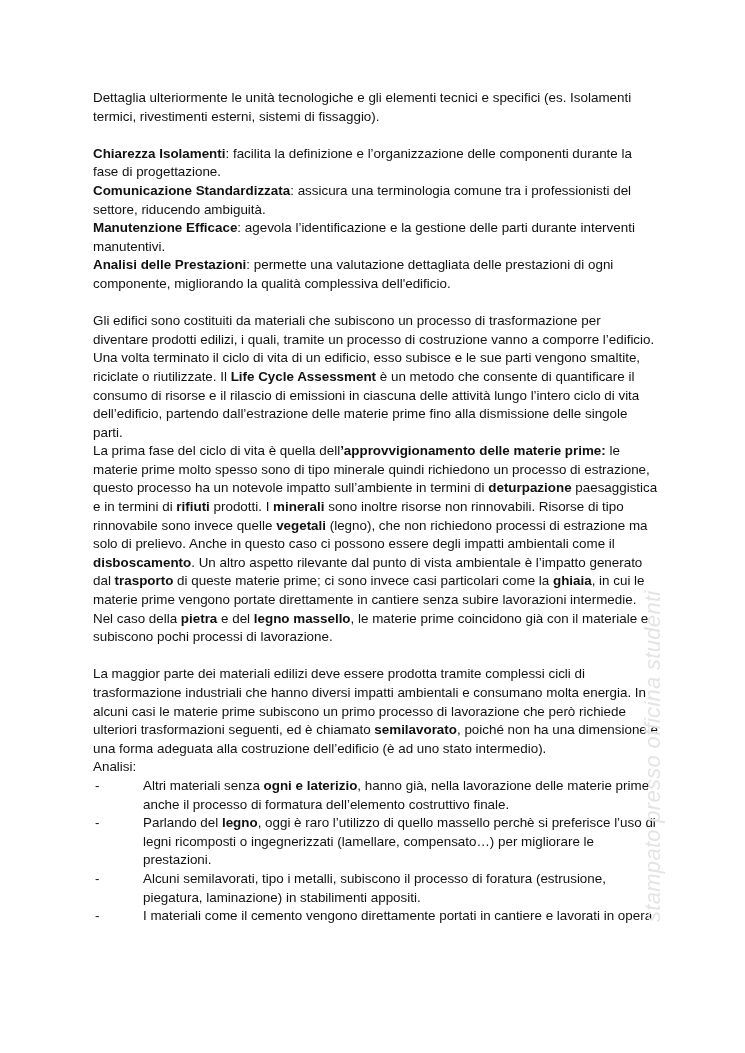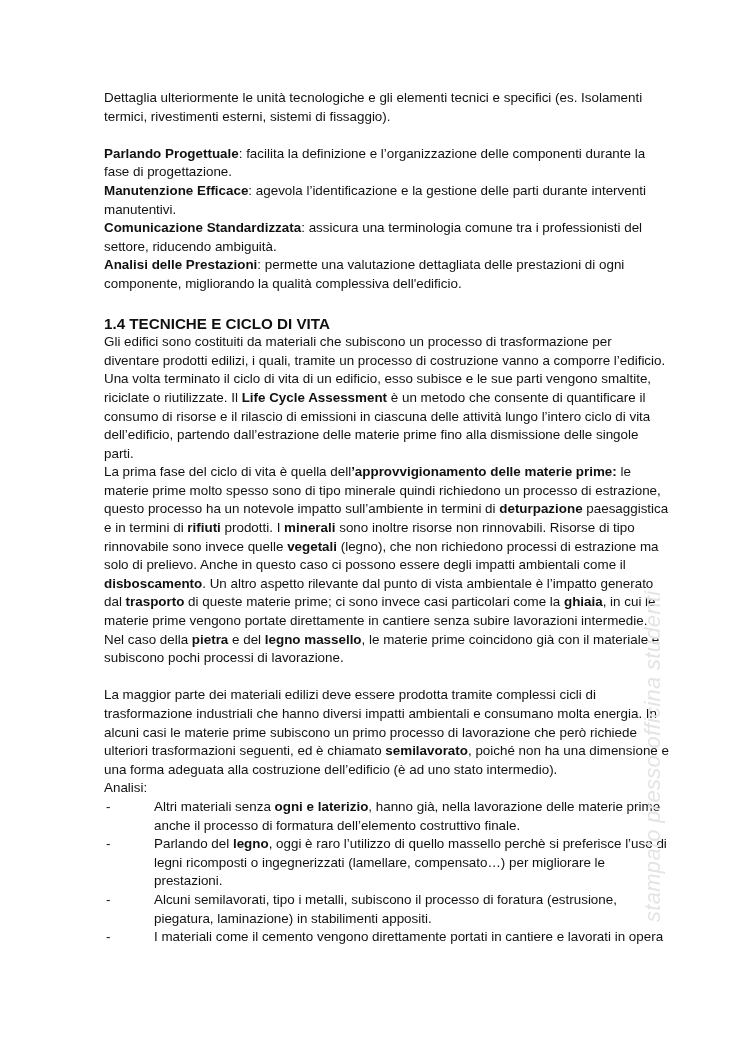--- a/index.html
+++ b/index.html
@@ -10,21 +10,21 @@
     body {
       width: 745px;
       height: 1053px;
       position: relative;
       overflow: hidden;
       font-family: "Liberation Sans", sans-serif;
       color: #111111;
     }
     .page {
       position: absolute;
-      left: 104px;
+      left: 93px;
       top: 89px;
       width: 566px;
       font-size: 13.4px;
       line-height: 18.6px;
     }
     p {
       margin: 0;
     }
     .gap {
       height: 18.6px;
@@ -81,28 +81,27 @@
   </style>
 </head>
 <body>
 
 <div class="page">
 
   <p>Dettaglia ulteriormente le unità tecnologiche e gli elementi tecnici e specifici (es. Isolamenti termici, rivestimenti esterni, sistemi di fissaggio).</p>
 
   <div class="gap"></div>
 
-  <p><b>Parlando Progettuale</b><span>: facilita la definizione e l’organizzazione delle componenti durante la fase di progettazione.</span></p>
+  <p><b>Chiarezza Isolamenti</b><span>: facilita la definizione e l’organizzazione delle componenti durante la fase di progettazione.</span></p>
+  <p><b>Comunicazione Standardizzata</b><span>: assicura una terminologia comune tra i professionisti del settore, riducendo ambiguità.</span></p>
   <p><b>Manutenzione Efficace</b><span>: agevola l’identificazione e la gestione delle parti durante interventi manutentivi.</span></p>
-  <p><b>Comunicazione Standardizzata</b><span>: assicura una terminologia comune tra i professionisti del settore, riducendo ambiguità.</span></p>
   <p><b>Analisi delle Prestazioni</b><span>: permette una valutazione dettagliata delle prestazioni di ogni componente, migliorando la qualità complessiva dell'edificio.</span></p>
 
   <div class="gap"></div>
 
-  <h2>1.4 TECNICHE E CICLO DI VITA</h2>
 
   <p><span>Gli edifici sono costituiti da materiali che subiscono un processo di trasformazione per diventare prodotti edilizi, i quali, tramite un processo di costruzione vanno a comporre l’edificio. Una volta terminato il ciclo di vita di un edificio, esso subisce e le sue parti vengono smaltite, riciclate o riutilizzate. Il </span><b>Life Cycle Assessment</b><span> è un metodo che consente di quantificare il consumo di risorse e il rilascio di emissioni in ciascuna delle attività lungo l’intero ciclo di vita dell’edificio, partendo dall’estrazione delle materie prime fino alla dismissione delle singole parti.</span></p>
 
   <p><span>La prima fase del ciclo di vita è quella dell</span><b>’approvvigionamento delle materie prime:</b><span> le materie prime molto spesso sono di tipo minerale quindi richiedono un processo di estrazione, questo processo ha un notevole impatto sull’ambiente in termini di </span><b>deturpazione</b><span> paesaggistica e in termini di </span><b>rifiuti</b><span> prodotti. I </span><b>minerali</b><span> sono inoltre risorse non rinnovabili. Risorse di tipo rinnovabile sono invece quelle </span><b>vegetali</b><span> (legno), che non richiedono processi di estrazione ma solo di prelievo. Anche in questo caso ci possono essere degli impatti ambientali come il </span><b>disboscamento</b><span>. Un altro aspetto rilevante dal punto di vista ambientale è l’impatto generato dal </span><b>trasporto</b><span> di queste materie prime; ci sono invece casi particolari come la </span><b>ghiaia</b><span>, in cui le materie prime vengono portate direttamente in cantiere senza subire lavorazioni intermedie. Nel caso della </span><b>pietra</b><span> e del </span><b>legno massello</b><span>, le materie prime coincidono già con il materiale e subiscono pochi processi di lavorazione.</span></p>
 
   <div class="gap"></div>
 
   <p><span>La maggior parte dei materiali edilizi deve essere prodotta tramite complessi cicli di trasformazione industriali che hanno diversi impatti ambientali e consumano molta energia. In alcuni casi le materie prime subiscono un primo processo di lavorazione che però richiede ulteriori trasformazioni seguenti, ed è chiamato </span><b>semilavorato</b><span>, poiché non ha una dimensione e una forma adeguata alla costruzione dell’edificio (è ad uno stato intermedio).</span></p>
   <p>Analisi:</p>
 

